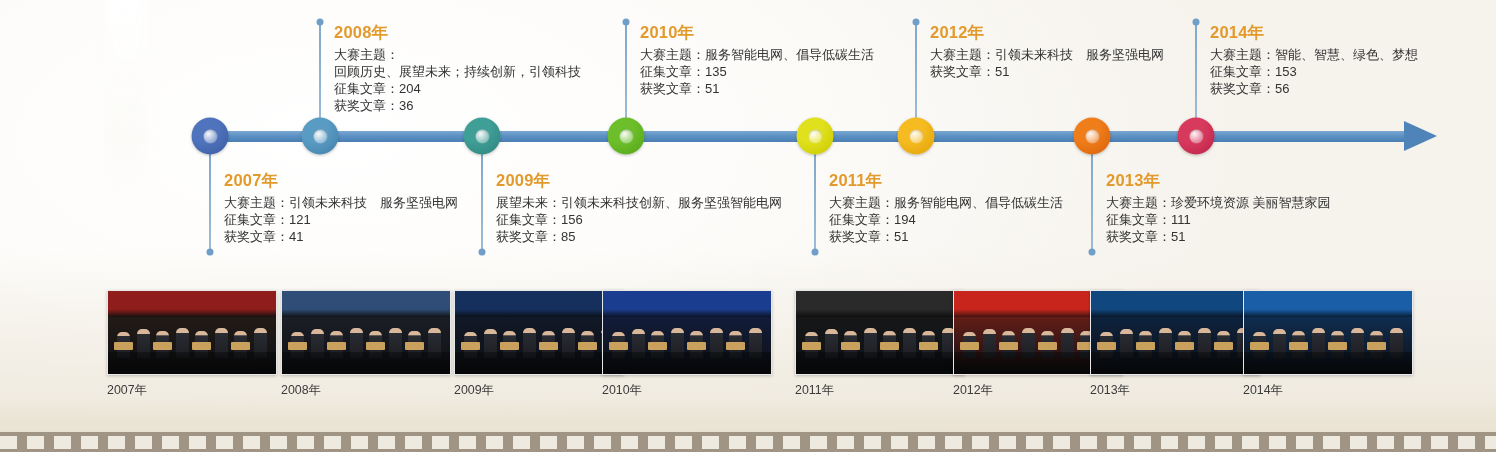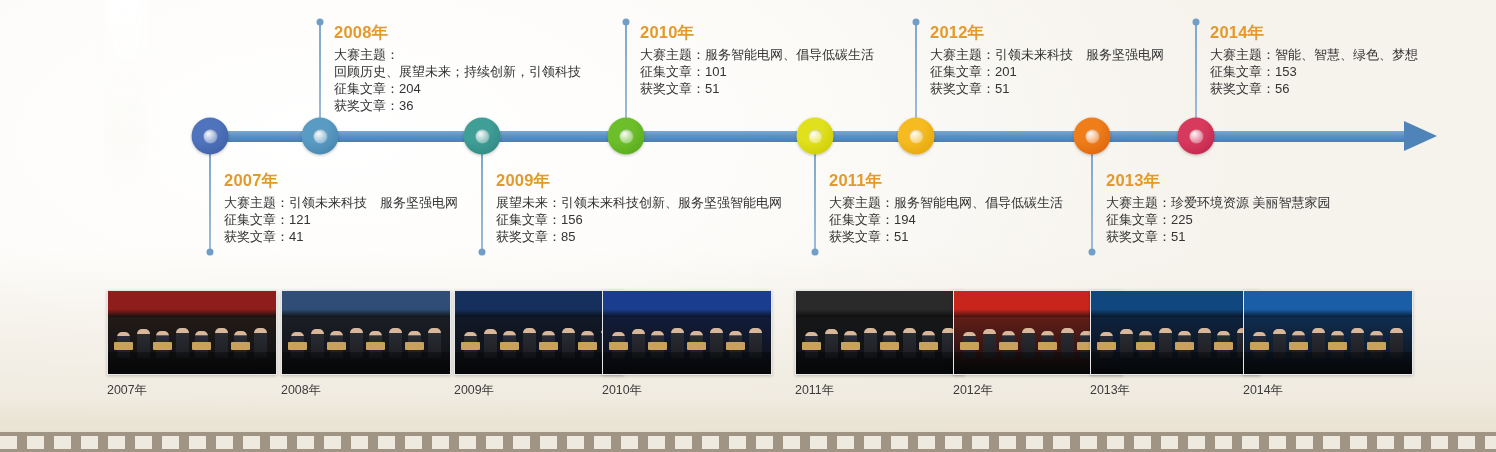--- a/index.html
+++ b/index.html
@@ -250,39 +250,38 @@
       </div>
       <div class="callout" style="left: 496px; top: 170px;">
         <div class="year">2009年</div>
         <div class="line">展望未来：引领未来科技创新、服务坚强智能电网</div>
         <div class="line">征集文章：156</div>
         <div class="line">获奖文章：85</div>
       </div>
       <div class="callout" style="left: 640px; top: 22px;">
         <div class="year">2010年</div>
         <div class="line">大赛主题：服务智能电网、倡导低碳生活</div>
-        <div class="line">征集文章：101</div>
+        <div class="line">征集文章：135</div>
         <div class="line">获奖文章：51</div>
       </div>
       <div class="callout" style="left: 829px; top: 170px;">
         <div class="year">2011年</div>
         <div class="line">大赛主题：服务智能电网、倡导低碳生活</div>
         <div class="line">征集文章：194</div>
         <div class="line">获奖文章：51</div>
       </div>
       <div class="callout" style="left: 930px; top: 22px;">
         <div class="year">2012年</div>
         <div class="line">大赛主题：引领未来科技　服务坚强电网</div>
-        <div class="line">征集文章：201</div>
         <div class="line">获奖文章：51</div>
       </div>
       <div class="callout" style="left: 1106px; top: 170px;">
         <div class="year">2013年</div>
         <div class="line">大赛主题：珍爱环境资源 美丽智慧家园</div>
-        <div class="line">征集文章：225</div>
+        <div class="line">征集文章：111</div>
         <div class="line">获奖文章：51</div>
       </div>
       <div class="callout" style="left: 1210px; top: 22px;">
         <div class="year">2014年</div>
         <div class="line">大赛主题：智能、智慧、绿色、梦想</div>
         <div class="line">征集文章：153</div>
         <div class="line">获奖文章：56</div>
       </div>
     </div>
   <div id="gallery">

